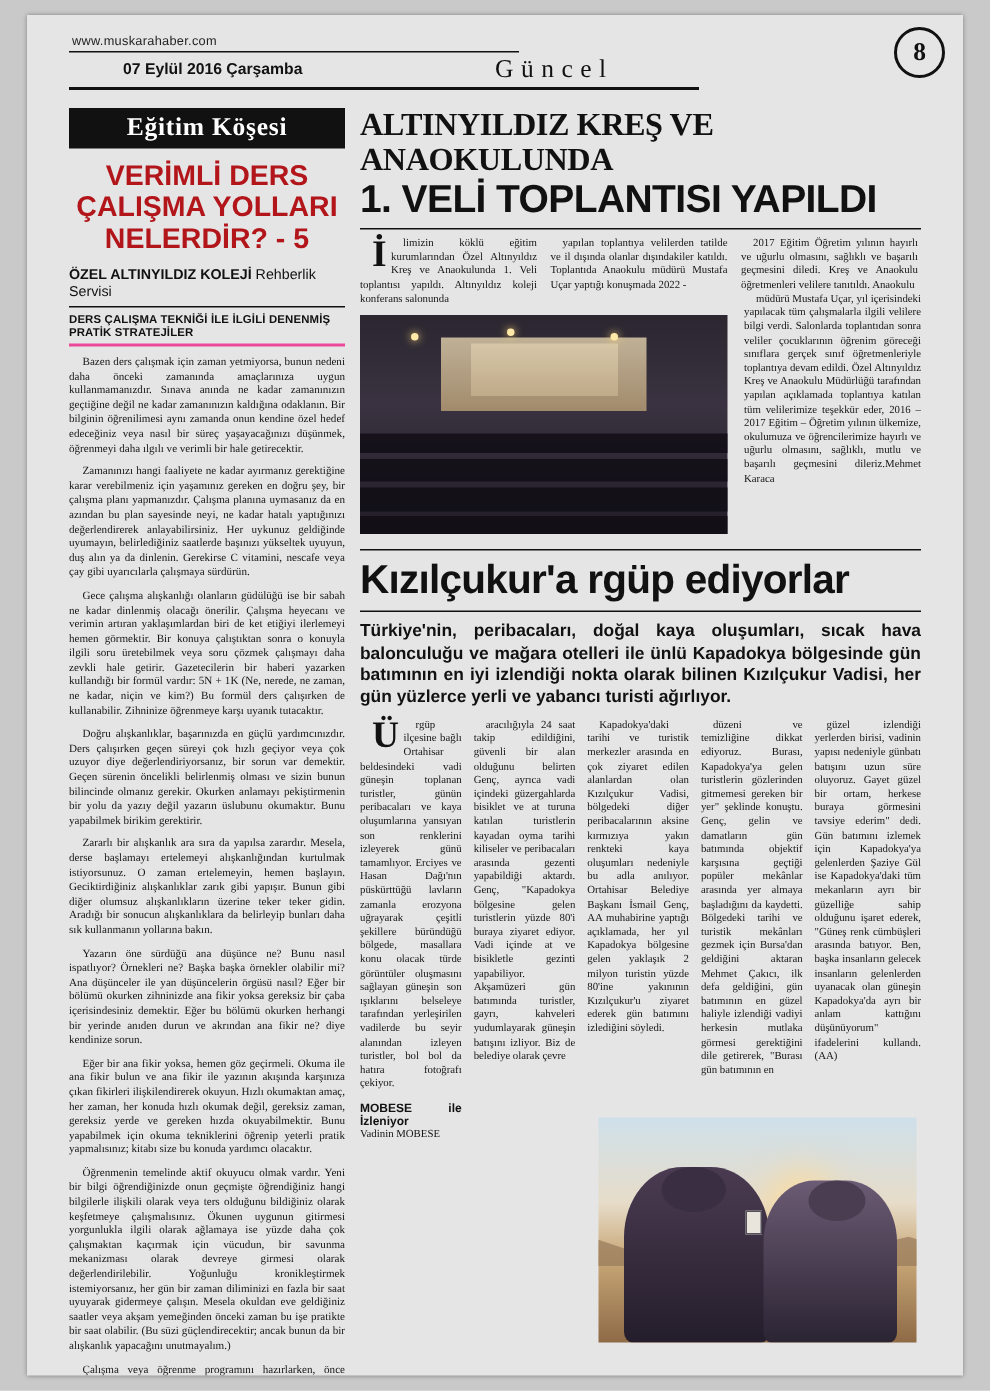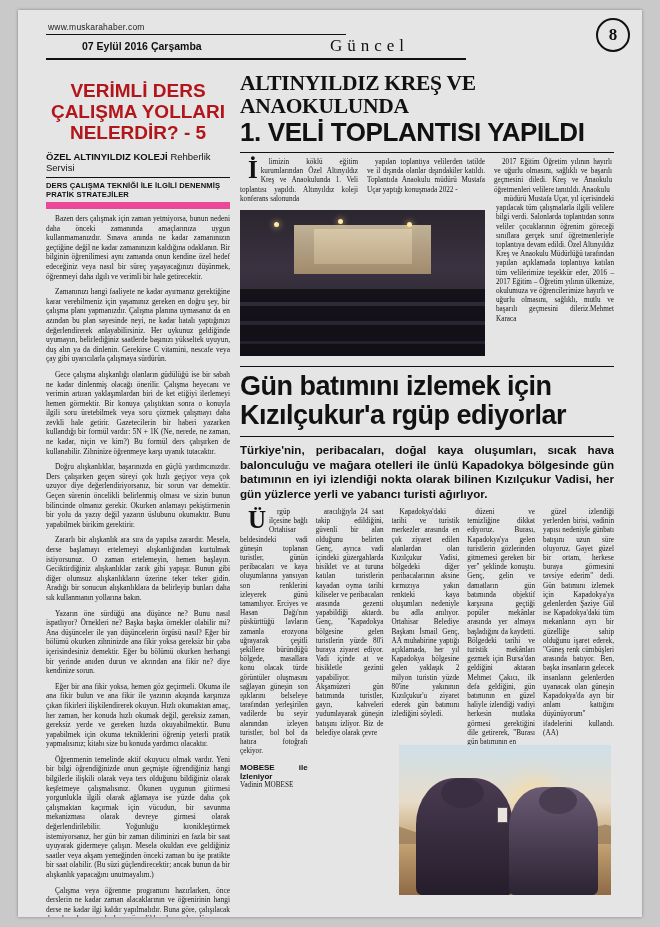--- a/index.html
+++ b/index.html
@@ -86,21 +86,21 @@
   }
   .byline{
     margin-top:8px;font-size:9.5px;color:#111;
     font-family:"Liberation Sans",sans-serif;
   }
   .byline b{font-weight:bold;}
   .sub-rule{border-bottom:1px solid #111;margin:4px 0 3px 0;}
   .sub-head{
     font-family:"Liberation Sans",sans-serif;font-weight:bold;
     font-size:7.6px;color:#111;letter-spacing:.1px;padding-bottom:3px;
-    border-bottom:7px solid #ec4899;margin-bottom:5px;
+    border-bottom:2px solid #ec4899;margin-bottom:5px;
   }
   .body-text{
     font-size:7.4px;line-height:9.6px;text-align:justify;color:#151515;
     font-family:"Liberation Serif",serif;
   }
   .body-text p{margin:0 0 6px 0;text-indent:9px;}
 
   
   .rightside{
     position:absolute;left:222px;top:62px;width:374px;
@@ -209,20 +209,21 @@
     <div class="site-url">www.muskarahaber.com</div>
     <div class="mast-rule"></div>
     <div class="mast-date">07 Eylül 2016 Çarşamba</div>
     <div class="mast-rule2"></div>
     <div class="guncel">Güncel</div>
 
     <div class="pagenum">8</div>
   </div>
 
   <div class="leftcol">
+    <div class="egitim-banner">Eğitim Köşesi</div>
     <div class="lead-title">VERİMLİ DERS ÇALIŞMA YOLLARI NELERDİR? - 5</div>
     <div class="byline">
       <b>ÖZEL ALTINYILDIZ KOLEJİ</b><span> Rehberlik Servisi</span>
     </div>
     <div class="sub-rule"></div>
     <div class="sub-head">DERS ÇALIŞMA TEKNİĞİ İLE İLGİLİ DENENMİŞ PRATİK STRATEJİLER</div>
     <div class="body-text">
       <p>Bazen ders çalışmak için zaman yetmiyorsa, bunun nedeni daha önceki zamanında amaçlarınıza uygun kullanmamanızdır. Sınava anında ne kadar zamanınızın geçtiğine değil ne kadar zamanınızın kaldığına odaklanın. Bir bilginin öğrenilimesi aynı zamanda onun kendine özel hedef edeceğiniz veya nasıl bir süreç yaşayacağınızı düşünmek, öğrenmeyi daha ılgılı ve verimli bir hale getirecektir.</p>
       <p>Zamanınızı hangi faaliyete ne kadar ayırmanız gerektiğine karar verebilmeniz için yaşamınız gereken en doğru şey, bir çalışma planı yapmanızdır. Çalışma planına uymasanız da en azından bu plan sayesinde neyi, ne kadar hatalı yaptığınızı değerlendirerek anlayabilirsiniz. Her uykunuz geldiğinde uyumayın, belirlediğiniz saatlerde başınızı yükseltek uyuyun, duş alın ya da dinlenin. Gerekirse C vitamini, nescafe veya çay gibi uyarıcılarla çalışmaya sürdürün.</p>
       <p>Gece çalışma alışkanlığı olanların güdülüğü ise bir sabah ne kadar dinlenmiş olacağı önerilir. Çalışma heyecanı ve verimin artıran yaklaşımlardan biri de ket etiğiyi ilerlemeyi hemen görmektir. Bir konuya çalıştıktan sonra o konuyla ilgili soru üretebilmek veya soru çözmek çalışmayı daha zevkli hale getirir. Gazetecilerin bir haberi yazarken kullandığı bir formül vardır: 5N + 1K (Ne, nerede, ne zaman, ne kadar, niçin ve kim?) Bu formül ders çalışırken de kullanabilir. Zihninize öğrenmeye karşı uyanık tutacaktır.</p>
@@ -265,21 +266,20 @@
           <p>2017 Eğitim Öğretim yılının hayırlı ve uğurlu olmasını, sağlıklı ve başarılı geçmesini diledi. Kreş ve Anaokulu öğretmenleri velilere tanıtıldı. Anaokulu</p>
         </div>
       </div>
       <div style="position:absolute;left:256px;top:123px;width:118px;" class="body-sm">
         <p>müdürü Mustafa Uçar, yıl içerisindeki yapılacak tüm çalışmalarla ilgili velilere bilgi verdi. Salonlarda toplantıdan sonra veliler çocuklarının öğrenim göreceği sınıflara gerçek sınıf öğretmenleriyle toplantıya devam edildi. Özel Altınyıldız Kreş ve Anaokulu Müdürlüğü tarafından yapılan açıklamada toplantıya katılan tüm velilerimize teşekkür eder, 2016 – 2017 Eğitim – Öğretim yılının ülkemize, okulumuza ve öğrencilerimize hayırlı ve uğurlu olmasını, sağlıklı, mutlu ve başarılı geçmesini dileriz.Mehmet Karaca</p>
       </div>
     </div>
 
     <div style="margin-top:10px;">
       <div class="head-rule"></div>
-      <div class="head3">Gün batımını izlemek için</div>
       <div class="head3">Kızılçukur'a rgüp ediyorlar</div>
       <div class="head-rule"></div>
       <div class="deck">Türkiye'nin, peribacaları, doğal kaya oluşumları, sıcak hava balonculuğu ve mağara otelleri ile ünlü Kapadokya bölgesinde gün batımının en iyi izlendiği nokta olarak bilinen Kızılçukur Vadisi, her gün yüzlerce yerli ve yabancı turisti ağırlıyor.</div>
 
       <div class="cols4">
         <div class="col body-sm">
           <p><span class="dropcap">Ü</span><span>rgüp ilçesine bağlı Ortahisar beldesindeki vadi güneşin toplanan turistler, günün peribacaları ve kaya oluşumlarına yansıyan son renklerini izleyerek günü tamamlıyor. Erciyes ve Hasan Dağı'nın püskürttüğü lavların zamanla erozyona uğrayarak çeşitli şekillere büründüğü bölgede, masallara konu olacak türde görüntüler oluşmasını sağlayan güneşin son ışıklarını belseleye tarafından yerleşirilen vadilerde bu seyir alanından izleyen turistler, bol bol da hatıra fotoğrafı çekiyor.</span></p>
           <div class="mobese">MOBESE ile İzleniyor</div>
           <div class="body-sm">Vadinin MOBESE</div>
         </div>

